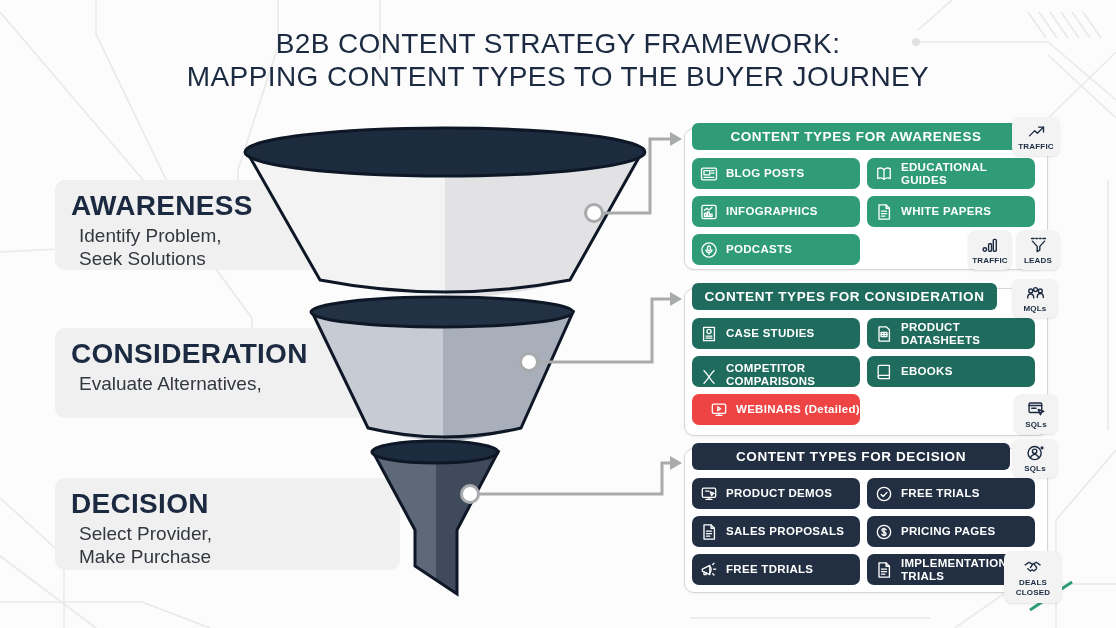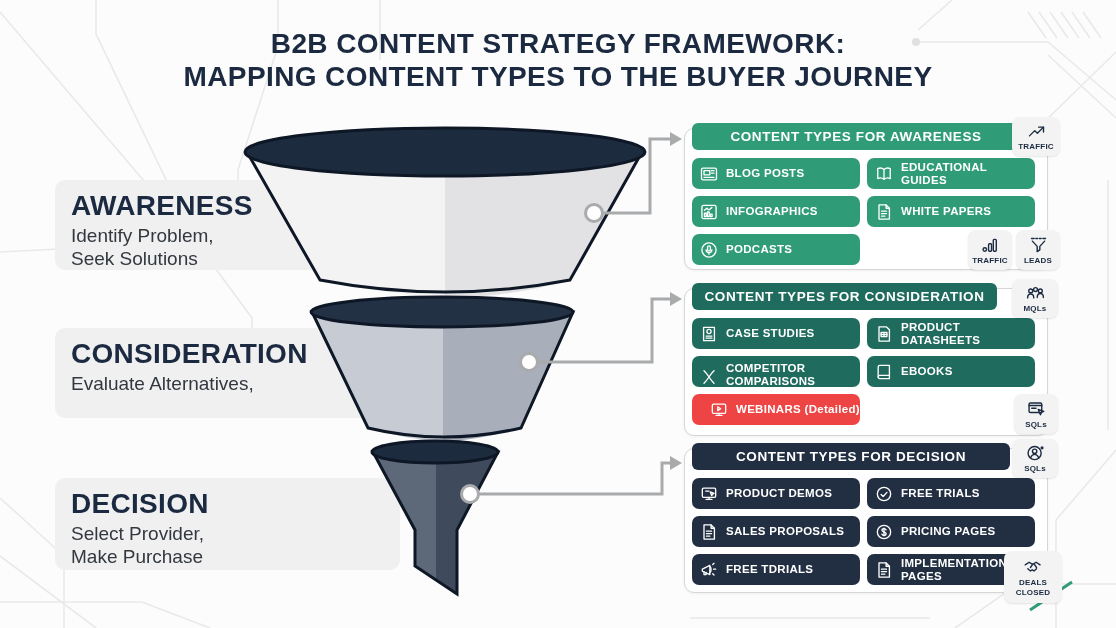--- a/index.html
+++ b/index.html
@@ -5,30 +5,30 @@
   html,body{margin:0;padding:0;}
   body{
     width:1116px;height:628px;position:relative;overflow:hidden;
     background:#fcfcfc;font-family:"Liberation Sans",sans-serif;
   }
   
   #decor{position:absolute;inset:0;z-index:0;}
   
   .title{
     position:absolute;top:27px;left:0;width:100%;z-index:3;
-    text-align:center;color:#1b2a40;font-weight:bold;
+    text-align:center;color:#1b2a40;font-weight:normal;
     font-size:28px;line-height:1.18;letter-spacing:.4px;
   }
   
   .stage-label{
     position:absolute;z-index:1;background:#f0f0f1;border-radius:10px;
     padding:10px 14px 0 16px;box-sizing:border-box;
   }
   .stage-name{font-size:28px;font-weight:bold;color:#1b2a40;letter-spacing:.3px;}
-  .stage-desc{font-size:19px;color:#33383f;line-height:1.22;margin-top:2px;}
+  .stage-desc{font-size:19px;color:#33383f;line-height:1.22;margin-top:2px;margin-left:8px;}
   #stage-0{left:55px;top:180px;width:270px;height:90px;}
   #stage-1{left:55px;top:328px;width:360px;height:90px;}
   #stage-2{left:55px;top:478px;width:345px;height:92px;}
   
   #funnel{position:absolute;inset:0;z-index:2;pointer-events:none;}
   
   .panel{position:absolute;left:684px;width:380px;z-index:3;}
   #panel-0{top:123px;height:147px;}
   #panel-1{top:283px;height:153px;}
   #panel-2{top:443px;height:150px;}
@@ -346,21 +346,21 @@
           <path d="M16.5 5.5l1.5-1.5M17.5 11h2.5M16.5 16.5l1.5 1.5"></path>
         </svg>
         <span>FREE TDRIALS</span>
       </div>
       <div class="item" style="background: rgb(34, 47, 66);">
         <svg viewBox="0 0 24 24" fill="none" stroke-width="1.6" stroke-linecap="round" stroke-linejoin="round">
           <path d="M6 3.5H14.5L18.5 7.5V20.5H6Z"></path>
           <path d="M14.5 3.5V7.5H18.5"></path>
           <path d="M9 11h6M9 14h6M9 17h4"></path>
         </svg>
-        <span>IMPLEMENTATION PAGES</span>
+        <span>IMPLEMENTATION TRIALS</span>
       </div>
     </div>
 <div class="badge badge-tr">
       <svg viewBox="0 0 24 24" fill="none" stroke-width="1.6" stroke-linecap="round" stroke-linejoin="round">
         <circle cx="11" cy="11.5" r="7.5"></circle>
         <circle cx="11" cy="9.5" r="2.5"></circle>
         <path d="M6.5 16.5c1-2.5 2.5-3.5 4.5-3.5s3.5 1 4.5 3.5"></path>
         <circle cx="19.5" cy="5.5" r="1"></circle>
       </svg>
       <span>SQLs</span>

